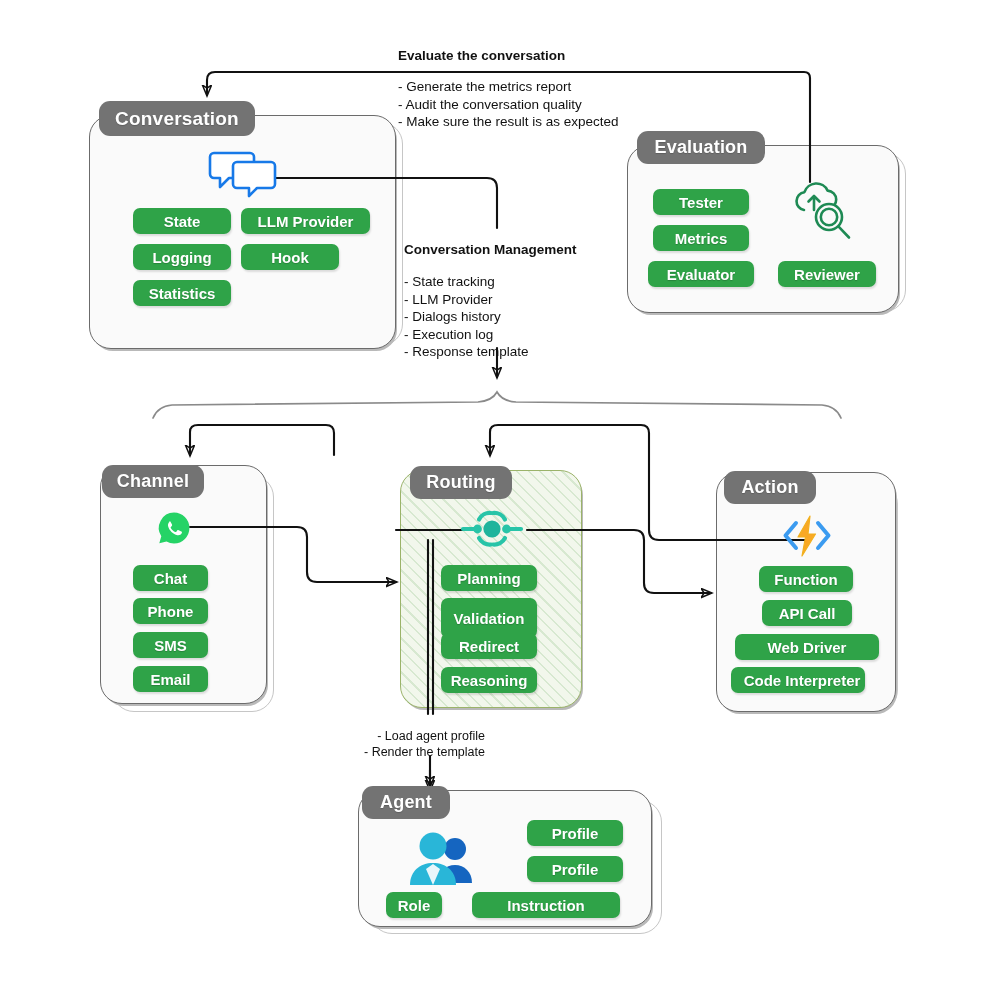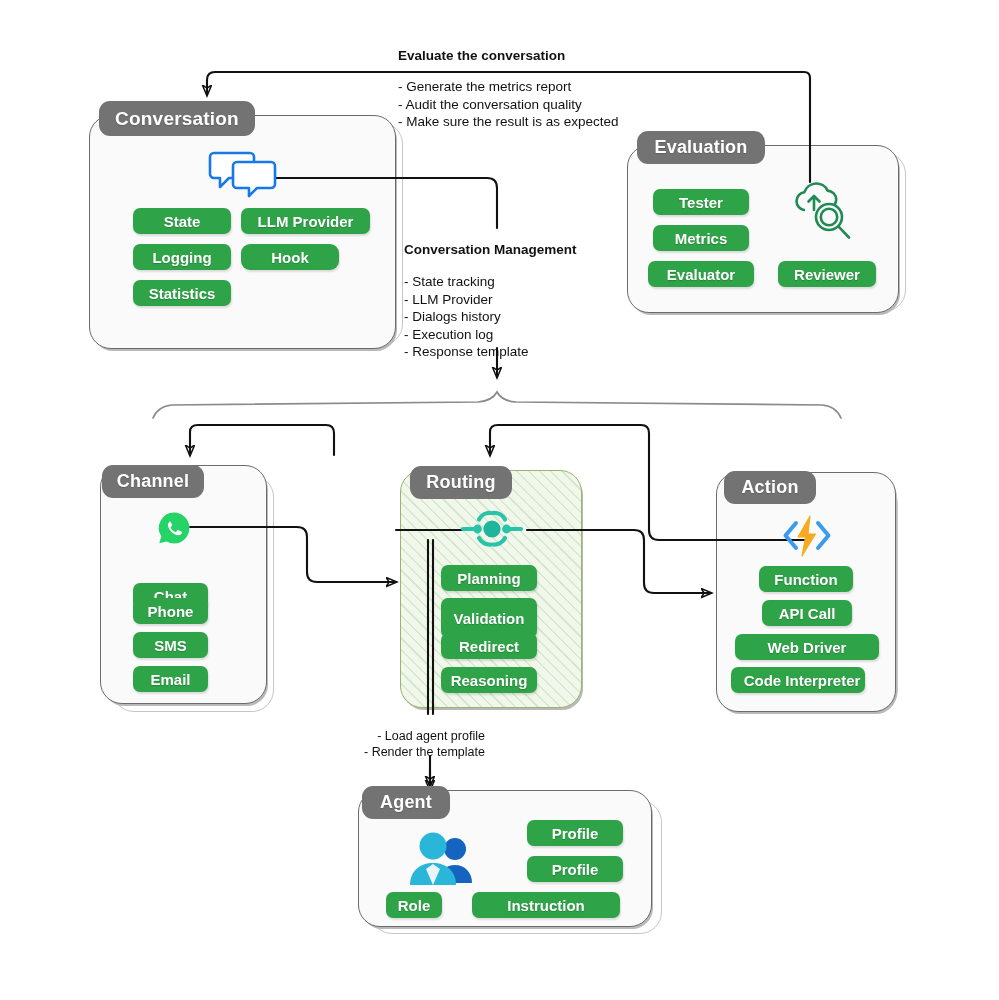--- a/index.html
+++ b/index.html
@@ -125,21 +125,21 @@
   <div class="tab" style="left:99px;top:101px;width:156px;height:35px;font-size:19px;">Conversation</div>
   <div class="icon" style="left:210px;top:148px;width:68px;height:48px;">
     <svg width="68" height="48" viewBox="0 0 68 48">
       <path d="M4,5 h36 a4,4 0 0 1 4,4 v17 a4,4 0 0 1 -4,4 h-21 l-9,9 v-9 h-6 a4,4 0 0 1 -4,-4 v-17 a4,4 0 0 1 4,-4 z" fill="#ffffff" stroke="#1779e8" stroke-width="2.6" stroke-linejoin="round"></path>
       <path d="M27,14 h34 a4,4 0 0 1 4,4 v18 a4,4 0 0 1 -4,4 h-14 l-8,8 v-8 h-12 a4,4 0 0 1 -4,-4 v-18 a4,4 0 0 1 4,-4 z" fill="#ffffff" stroke="#1779e8" stroke-width="2.6" stroke-linejoin="round"></path>
     </svg>
   </div>
   <div class="pill" style="left:133px;top:208px;width:98px;height:26px;font-size:15px;">State</div>
   <div class="pill" style="left:241px;top:208px;width:129px;height:26px;font-size:15px;">LLM Provider</div>
   <div class="pill" style="left:133px;top:244px;width:98px;height:26px;font-size:15px;">Logging</div>
-  <div class="pill" style="left:241px;top:244px;width:98px;height:26px;font-size:15px;border-radius:9px;">Hook</div>
+  <div class="pill" style="left:241px;top:244px;width:98px;height:26px;font-size:15px;">Hook</div>
   <div class="pill" style="left:133px;top:280px;width:98px;height:26px;font-size:15px;">Statistics</div>
 
   <div class="panel-shadow" style="left:634px;top:152px;width:270px;height:158px;"></div>
   <div class="panel" style="left:627px;top:145px;width:270px;height:166px;"></div>
   <div class="tab" style="left:637px;top:131px;width:128px;height:33px;font-size:18px;">Evaluation</div>
   <div class="icon" style="left:792px;top:180px;width:64px;height:62px;">
     <svg width="64" height="62" viewBox="0 0 64 62">
       <g fill="none" stroke="#1e8a54" stroke-width="2.6" stroke-linecap="round" stroke-linejoin="round">
         <path d="M12,30 a9,9 0 0 1 0.4,-17.8 a12.5,12.5 0 0 1 23.2,-1.6 a9,9 0 0 1 8.6,9 a9,9 0 0 1 -1.6,5"></path>
         <path d="M22,30 L22,16 M22,16 L16.5,21.5 M22,16 L27.5,21.5"></path>
@@ -156,21 +156,21 @@
 
   <div class="panel-shadow" style="left:112px;top:475px;width:160px;height:235px;"></div>
   <div class="panel" style="left:100px;top:465px;width:165px;height:237px;"></div>
   <div class="tab" style="left:102px;top:465px;width:102px;height:33px;font-size:18px;">Channel</div>
   <div class="icon" style="left:157px;top:511px;width:34px;height:34px;">
     <svg width="34" height="34" viewBox="0 0 34 34">
       <path d="M17,1.6 a15.4,15.4 0 0 1 0,30.8 a15.3,15.3 0 0 1 -7.5,-1.95 L2.3,32.2 L4.3,25.2 A15.3,15.3 0 0 1 17,1.6 z" fill="#25d366"></path>
       <path d="M12.1,10.2 c0.5,-0.2 1.1,-0.1 1.4,0.5 l1.5,2.8 c0.25,0.5 0.15,1 -0.2,1.4 l-0.9,1 c-0.3,0.35 -0.35,0.8 -0.1,1.2 c1,1.7 2.5,3.1 4.3,3.9 c0.45,0.2 0.95,0.05 1.25,-0.35 l0.85,-1.1 c0.35,-0.45 0.9,-0.6 1.4,-0.35 l2.8,1.4 c0.55,0.3 0.75,0.95 0.45,1.5 c-0.85,1.6 -2.6,2.5 -4.4,2.15 c-4.3,-0.85 -8.4,-4.9 -9.4,-9.2 c-0.4,-1.75 0.45,-3.55 2,-4.45 z" fill="#ffffff"></path>
     </svg>
   </div>
-  <div class="pill" style="left:133px;top:583px;width:75px;height:26px;font-size:15px;">Chat</div>
+  <div class="pill" style="left:133px;top:565px;width:75px;height:26px;font-size:15px;">Chat</div>
   <div class="pill" style="left:133px;top:598px;width:75px;height:26px;font-size:15px;">Phone</div>
   <div class="pill" style="left:133px;top:632px;width:75px;height:26px;font-size:15px;">SMS</div>
   <div class="pill" style="left:133px;top:666px;width:75px;height:26px;font-size:15px;">Email</div>
 
   <div class="panel-shadow" style="left:412px;top:478px;width:168px;height:226px;"></div>
   <div class="panel hatched" style="left:400px;top:470px;width:180px;height:236px;"></div>
   <div class="tab" style="left:410px;top:466px;width:102px;height:33px;font-size:18px;">Routing</div>
   <div class="icon" style="left:458px;top:503px;width:68px;height:52px;">
     <svg width="68" height="52" viewBox="0 0 68 52">
       <g stroke="#28c4a8" fill="none" stroke-width="4.2" stroke-linecap="round">

